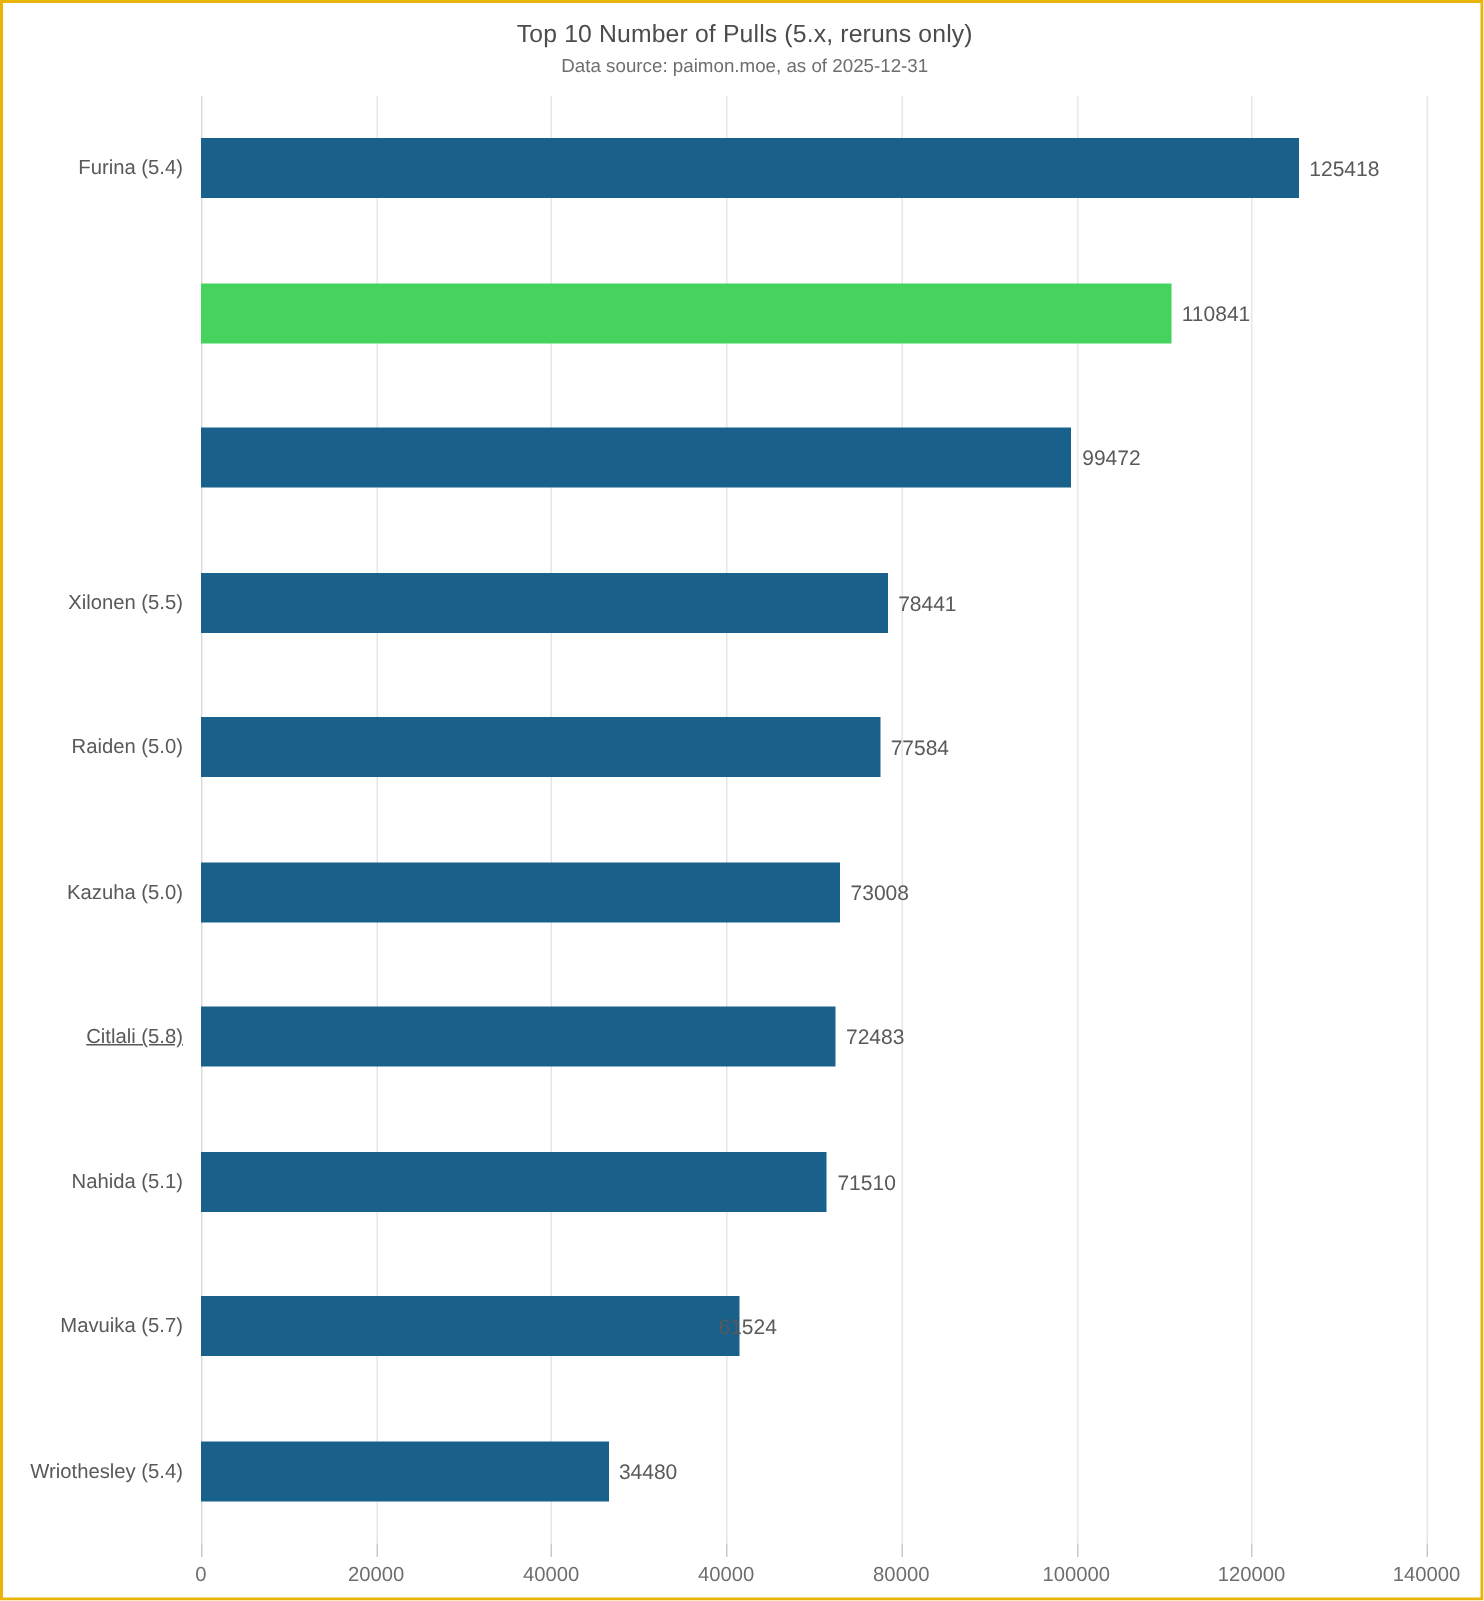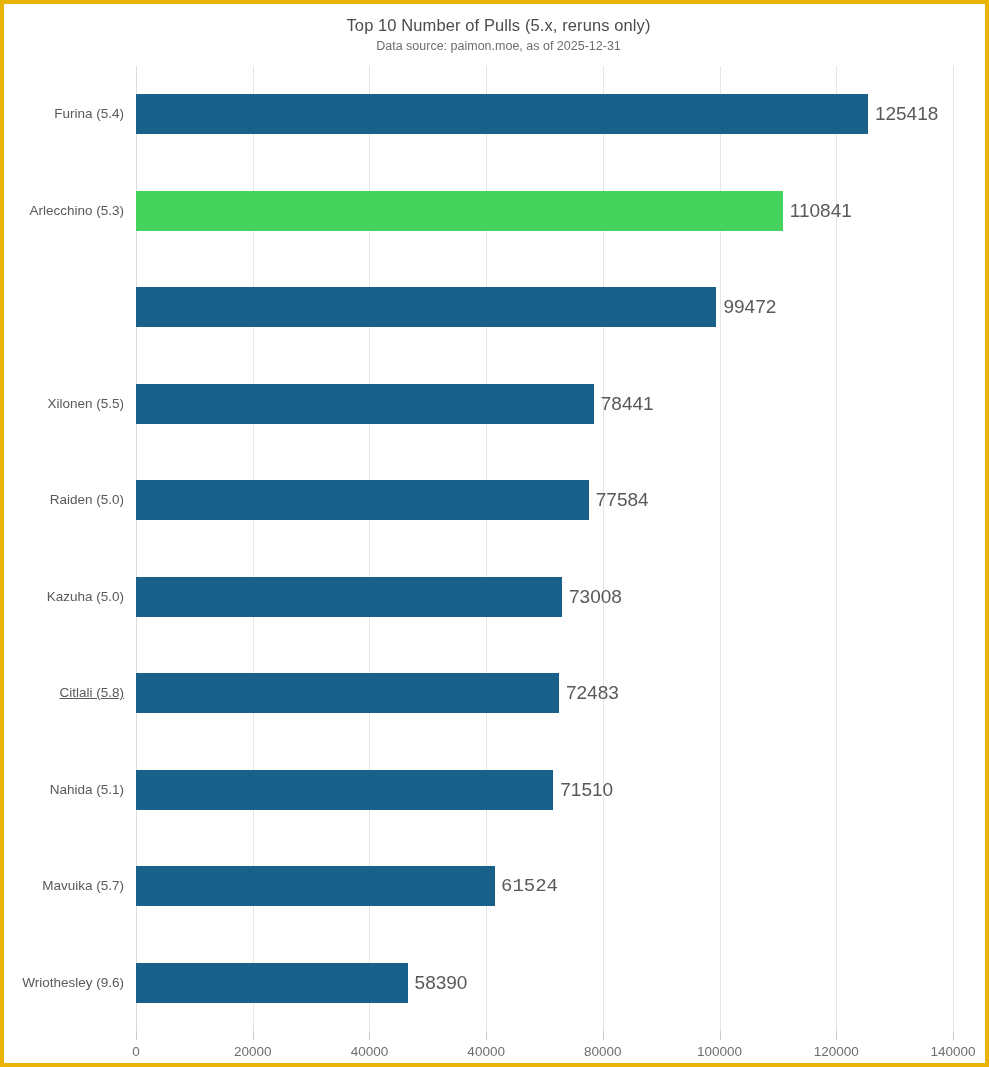--- a/index.html
+++ b/index.html
@@ -12,21 +12,21 @@
     height: 1067px;
     font-family: "Liberation Sans", sans-serif;
     overflow: hidden;
   }
   #page {
     position: relative;
     width: 989px;
     height: 1067px;
     background: #ffffff;
     box-sizing: border-box;
-    border: 4px solid #eab308;
+    border: 2px solid #eab308;
   }
   
   #chart-title {
     position: absolute;
     top: 12px;
     left: 0;
     width: 989px;
     text-align: center;
     font-size: 16.5px;
     color: #4c4c4e;
@@ -74,21 +74,21 @@
     background: #19608a;
   }
   .bar.highlight {
     background: #45d35e;
   }
   .bar-value {
     position: absolute;
     top: 28px;
     height: 40px;
     line-height: 40px;
-    font-size: 19px;
+    font-size: 14px;
     color: #58595b;
     white-space: nowrap;
     padding-left: 7px;
   }
   .cat-label {
     position: absolute;
     top: 28px;
     height: 40px;
     line-height: 40px;
     width: 120px;
@@ -139,21 +139,20 @@
       <div class="gridline" style="left: 700.286px;"></div>
       <div class="gridline" style="left: 817px;"></div>
       <div class="row" style="top: 0px; height: 96.5px;">
         <div class="bar" style="width: 731.904px; background: rgb(25, 96, 138);"></div>
         <div class="bar-value" style="left: 731.904px;">125418</div>
         <div class="cat-label" style="left: -132px;">Furina (5.4)</div>
       </div>
       <div class="row" style="top: 96.5px; height: 96.5px;">
         <div class="bar highlight" style="width: 646.836px; background: rgb(69, 211, 94);"></div>
         <div class="bar-value" style="left: 646.836px;">110841</div>
-        <div class="cat-label" style="left: -132px;">Arlecchino (5.3)</div>
       </div>
       <div class="row" style="top: 193px; height: 96.5px;">
         <div class="bar" style="width: 580.49px; background: rgb(25, 96, 138);"></div>
         <div class="bar-value" style="left: 580.49px;">99472</div>
       </div>
       <div class="row" style="top: 289.5px; height: 96.5px;">
         <div class="bar" style="width: 457.759px; background: rgb(25, 96, 138);"></div>
         <div class="bar-value" style="left: 457.759px;">78441</div>
         <div class="cat-label" style="left: -132px;">Xilonen (5.5)</div>
       </div>
@@ -172,27 +171,27 @@
         <div class="bar-value" style="left: 422.99px;">72483</div>
         <div class="cat-label" style="left: -132px; text-decoration: underline;">Citlali (5.8)</div>
       </div>
       <div class="row" style="top: 675.5px; height: 96.5px;">
         <div class="bar" style="width: 417.312px; background: rgb(25, 96, 138);"></div>
         <div class="bar-value" style="left: 417.312px;">71510</div>
         <div class="cat-label" style="left: -132px;">Nahida (5.1)</div>
       </div>
       <div class="row" style="top: 772px; height: 96.5px;">
         <div class="bar" style="width: 359.036px; background: rgb(25, 96, 138);"></div>
-        <div class="bar-value" style="left: 358px; font-family: Liberation Mono, monospace;">61524</div>
+        <div class="bar-value" style="left: 338px;">61524</div>
         <div class="cat-label" style="left: -132px;">Mavuika (5.7)</div>
       </div>
       <div class="row" style="top: 868.5px; height: 96.5px;">
         <div class="bar" style="width: 271.594px; background: rgb(25, 96, 138);"></div>
-        <div class="bar-value" style="left: 271.594px;">58390</div>
-        <div class="cat-label" style="left: -132px;">Wriothesley (9.6)</div>
+        <div class="bar-value" style="left: 271.594px;">34480</div>
+        <div class="cat-label" style="left: -132px;">Wriothesley (5.4)</div>
       </div>
     </div>
 
   <div id="xaxis">
       <div class="tick" style="left: 0px;"></div>
       <div class="tick-label" style="left: 0px;">0</div>
       <div class="tick" style="left: 116.714px;"></div>
       <div class="tick-label" style="left: 116.714px;">20000</div>
       <div class="tick" style="left: 233.429px;"></div>
       <div class="tick-label" style="left: 233.429px; text-align: right;">40000</div>

